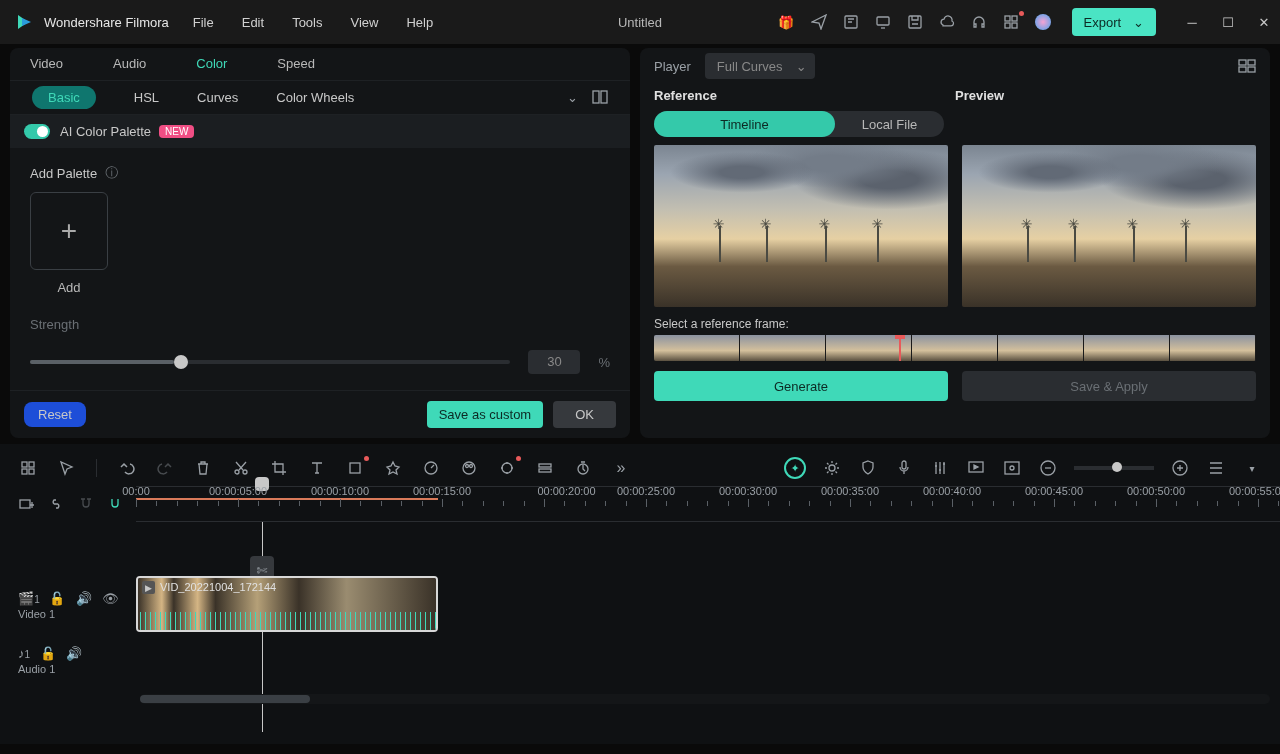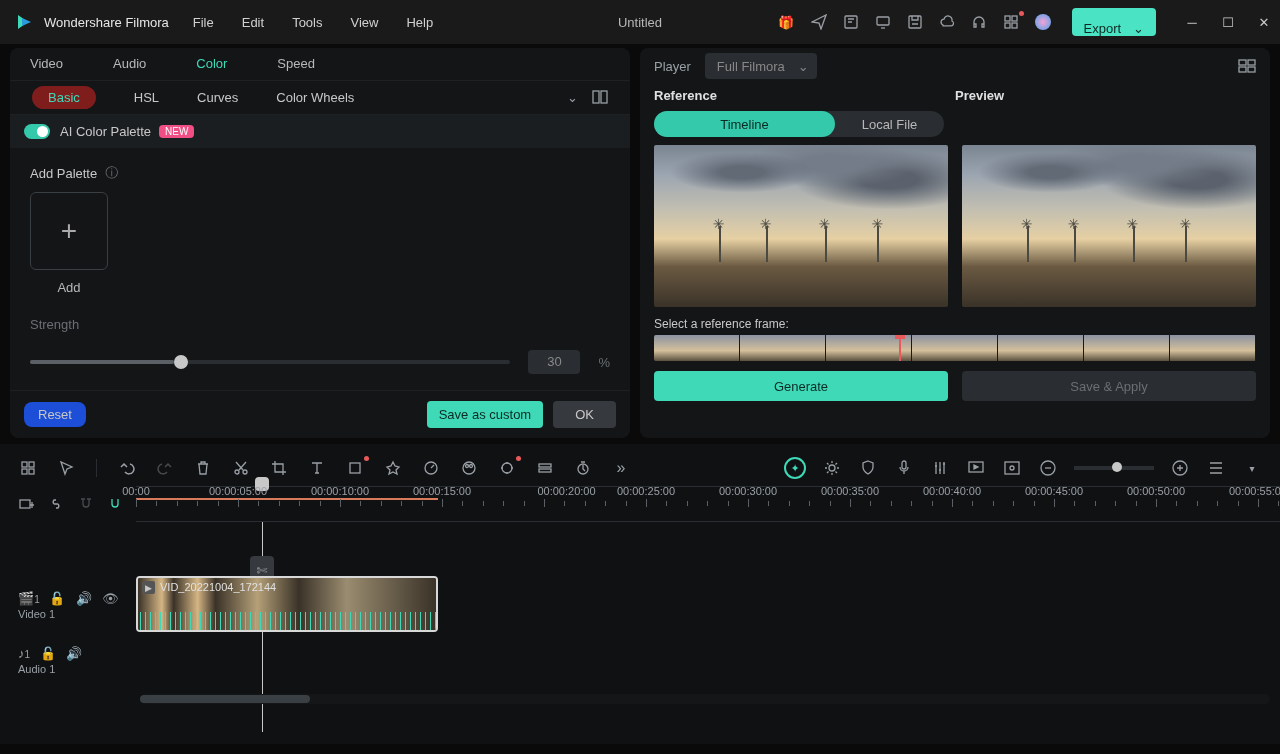--- a/index.html
+++ b/index.html
@@ -20,36 +20,36 @@
 }
 .logo { width: 20px; height: 20px; margin: 0 10px 0 6px; display:flex; align-items:center; justify-content:center;}
 .app-name { color: #e6e6e6; font-size: 13px; margin-right: 24px; }
 .menus { display: flex; gap: 28px; }
 .menu-item { color: #d0d0d0; cursor: pointer; font-size: 13px; }
 .doc-title { position: absolute; left: 50%; transform: translateX(-50%); color: #b8b8b8; }
 .titlebar-right { margin-left: auto; display: flex; align-items: center; gap: 14px; }
 .tb-icon { width: 18px; height: 18px; display: flex; align-items: center; justify-content: center; color: #9aa0a6; cursor: pointer;}
 .export-btn {
   background: #4ae4c4; color: #0c2a24; height: 28px; padding: 0 12px;
-  border-radius: 4px; display: flex; align-items: flex-end; gap: 12px;
+  border-radius: 4px; display: flex; align-items: center; gap: 12px;
   font-size: 13px; margin: 0 6px;
 }
 .win-btns { display: flex; gap: 20px; margin-left: 8px;}
 .win-btn { width: 16px; height: 16px; display:flex; align-items:center; justify-content:center; color: #c8c8c8;}
 
 .main { display: flex; gap: 10px; padding: 4px 10px 6px 10px; height: 400px;}
 .panel-left { flex: 0 0 620px; background: #131517; border-radius: 8px; display:flex; flex-direction:column; overflow:hidden;}
 .panel-right { flex: 1; background: #131517; border-radius: 8px; display:flex; flex-direction:column; padding-bottom:10px;}
 
 .tabs-top { display: flex; height: 40px; align-items:center; padding: 0 20px; gap: 50px; border-bottom:1px solid #1e2124;}
 .tab { color: #b8b8b8; cursor: pointer;}
 .tab.active { color: #3fd9b8; }
 
 .subtabs-row { display:flex; align-items:center; height: 42px; padding: 0 22px; gap: 38px; border-bottom:1px solid #1e2124;}
-.subtab-pill { background:#7f1d1d; color:#3fd9b8; border-radius: 14px; padding:4px 16px;}
+.subtab-pill { background:#0f766e; color:#3fd9b8; border-radius: 14px; padding:4px 16px;}
 .subtab { color:#c8c8c8; cursor:pointer;}
 .subtabs-right { margin-left:auto; display:flex; gap:14px;}
 
 .ai-row { height:40px; background:#1b1e21; display:flex; align-items:center; padding:0 14px;}
 .toggle { width:26px; height:15px; border-radius:8px; background:#34c9aa; position:relative; margin-right:10px;}
 .toggle::after { content:""; position:absolute; width:11px; height:11px; background:#fff; border-radius:50%; top:2px; left:13px;}
 .new-badge { background:#f04e84; color:#fff; font-size:10px; padding:1px 6px; border-radius:4px; margin-left:8px;}
 
 .panel-body { padding: 16px 20px; flex:1;}
 .palette-box { width:78px; height:78px; border:1px solid #3a3f44; border-radius:6px; display:flex; align-items:center; justify-content:center; font-size:28px; color:#aaa; margin-top:10px;}
@@ -279,21 +279,21 @@
       <span class="btn-reset">Reset</span>
       <span class="btn-save">Save as custom</span>
       <span class="btn-ok">OK</span>
     </div>
   </div>
 
   <div class="panel-right">
     <div class="player-top">
       <span style="color:#9aa0a6">Player</span>
       <div class="quality-dd">
-        <span>Full Filmora</span>
+        <span>Full Curves</span>
       </div>
       <span class="grid-icon">
           <svg width="18" height="14" stroke="#9aa0a6" fill="none" stroke-width="1.3">
             <rect x="1" y="1" width="7" height="5"></rect>
             <rect x="10" y="1" width="7" height="5"></rect>
             <rect x="1" y="8" width="7" height="5"></rect>
             <rect x="10" y="8" width="7" height="5"></rect>
           </svg>
         </span>
     </div>

